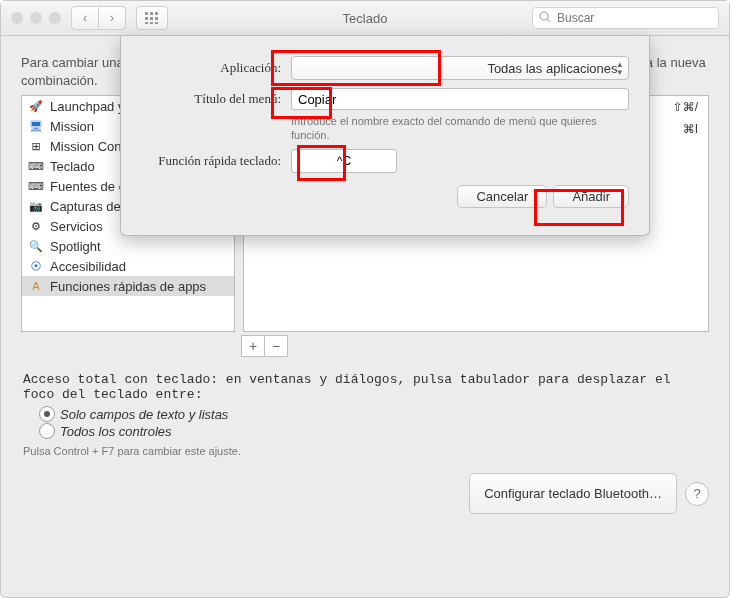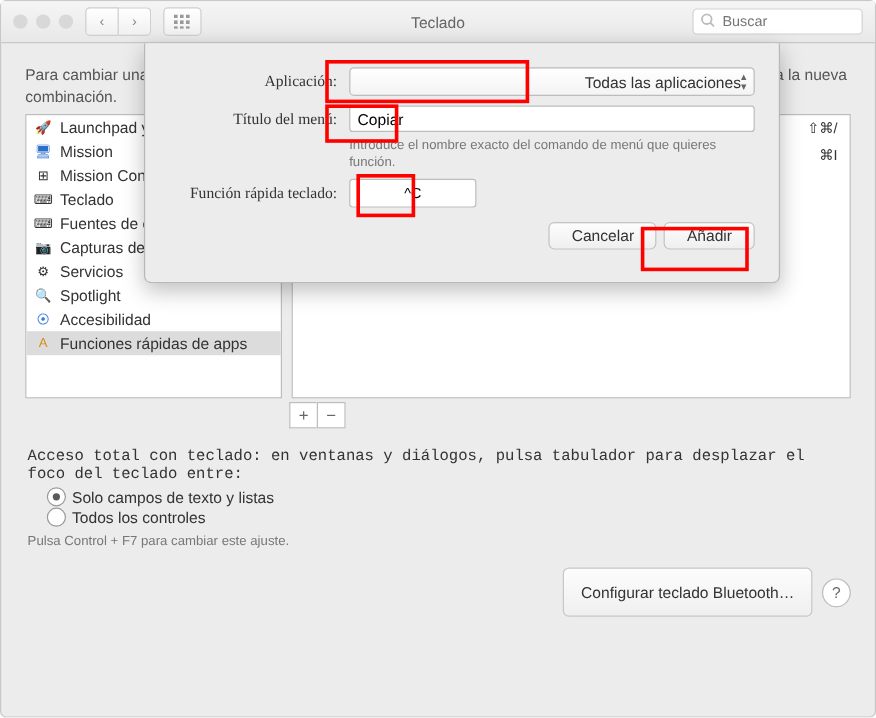--- a/index.html
+++ b/index.html
@@ -55,21 +55,21 @@
     border:1px solid #cfcfcf;
     border-radius:4px;
     margin-left:10px;
     background:linear-gradient(#fff,#f0f0f0);
     display:flex; align-items:center; justify-content:center;
     color:#888;
   }
   .win-title { position:absolute; left:0; right:0; text-align:center; font-size:13px; color:#666; pointer-events:none;}
   .search-wrap {
     margin-left:auto;
-    width:142px; height:22px;
+    width:187px; height:22px;
     border:1px solid #d3d3d3;
     border-radius:4px;
     background:#fff;
     display:flex;
     align-items:center;
     padding:0 6px;
     box-sizing:border-box;
     color:#bbb;
     font-size:12px;
     gap:4px;
@@ -115,21 +115,21 @@
   .plusminus div{
     width:22px; height:20px;
     border:1px solid #bdbdbd;
     background:#fff;
     display:flex; align-items:center; justify-content:center;
     font-size:14px; color:#666;
   }
   .plusminus div:first-child { border-right:none;}
   .fulltext { margin:15px 2px 4px; font-size:13px; color:#333;font-family:Liberation Mono, monospace;}
   .radios { margin-left:18px;}
-  .radio-row { display:flex; align-items:center; gap:5px; margin:1px 0; font-size:13px;}
+  .radio-row { display:flex; align-items:center; gap:5px; margin:1px 0; font-size:13px;font-style:italic;}
   .radio {
     width:14px; height:14px; border:1px solid #999; border-radius:50%; background:#fff;
     display:flex; align-items:center; justify-content:center;
   }
   .radio.checked::after { content:""; width:6px; height:6px; background:#5a5a5a; border-radius:50%;}
   .hint { font-size:11px; color:#777; margin:6px 2px; }
   .bottom-row {
     display:flex;
     justify-content:flex-end;
     align-items:center;

